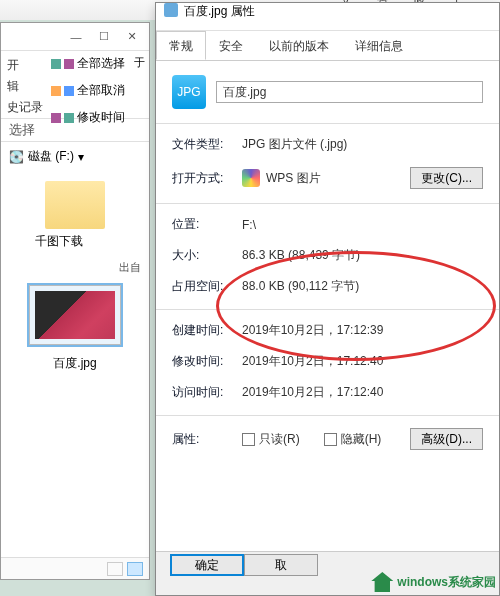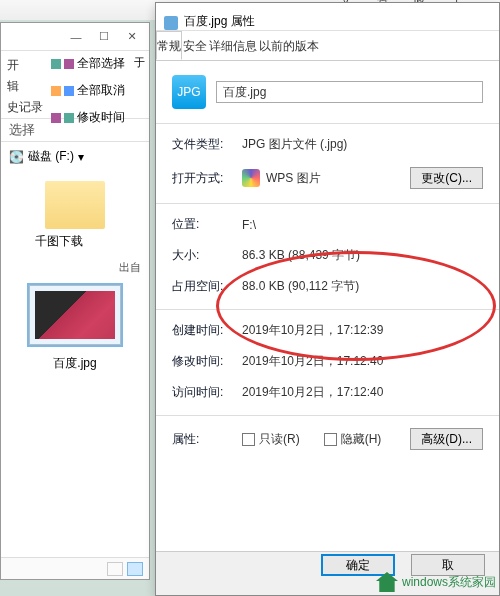--- a/index.html
+++ b/index.html
@@ -20,41 +20,41 @@
 .folder{width:80px;}
 .folder-icon{width:60px;height:48px;background:linear-gradient(#ffe9a8,#f7d77e);border-radius:2px;margin:0 auto 4px}
 .thumb{width:92px;height:60px;border:1px solid #bbb;display:flex;align-items:center;justify-content:center;position:relative;background:#fff}
 .thumb.sel{outline:2px solid #7ab8e8;background:#eaf4fc}
 .thumb-img{width:80px;height:48px;background:linear-gradient(135deg,#2a2a2a 40%,#b83050 40%,#d04060 70%,#c03858)}
 .statusbar{position:absolute;bottom:0;left:0;right:0;height:22px;border-top:1px solid #ddd;display:flex;align-items:center;justify-content:flex-end;gap:4px;padding:0 6px;background:#fafafa}
 .sbi{width:16px;height:14px;border:1px solid #ccc}
 .sbi.active{background:#cde8ff;border-color:#7ab8e8}
 
 .prop{position:absolute;top:2px;left:155px;width:345px;height:594px;background:#f0f0f0;border:1px solid #888;box-shadow:0 4px 10px rgba(0,0,0,.2)}
-.prop-title{height:28px;background:#fff;display:flex;align-items:flex-end;gap:6px;padding:0 8px;border-bottom:1px solid #e0e0e0}
+.prop-title{height:28px;background:#fff;display:flex;align-items:flex-start;gap:6px;padding:0 8px;border-bottom:1px solid #e0e0e0}
 .pt-icon{width:14px;height:14px;background:#6ad;border-radius:2px}
 .tabs{height:30px;display:flex;background:#fff;border-bottom:1px solid #ccc}
-.tab{padding:6px 0;font-size:12px;color:#333;border:1px solid transparent}
+.tab{padding:6px 12px;font-size:12px;color:#333;border:1px solid transparent}
 .tab.active{border:1px solid #ccc;border-bottom:1px solid #fff;background:#fff}
 .panel{background:#fff;margin:0;height:calc(100% - 58px - 44px);padding:14px 16px 14px;position:relative;overflow:hidden}
 .row{display:flex;align-items:center;margin-bottom:14px;font-size:12px;color:#333}
 .row .lab{width:70px;color:#0f172a}
 .hr{border-top:1px solid #ddd;margin:8px -16px 12px}
 .fname{flex:1;height:22px;border:1px solid #aaa;padding:0 6px;display:flex;align-items:center;background:#fff;margin-left:10px}
 .jpg-icon{width:34px;height:34px;background:linear-gradient(#4fc3f7,#039be5);border-radius:4px;display:flex;align-items:center;justify-content:center;color:#fff;font-size:8px}
 .wps{width:18px;height:18px;background:conic-gradient(#6a5acd,#ff6b6b,#ffd93d,#6bcf7f,#6a5acd);border-radius:3px;margin-right:6px}
 button.btn{height:22px;padding:0 10px;background:#e8e8e8;border:1px solid #999;font-size:12px}
 .chg{margin-left:auto}
 .oval{position:absolute;left:60px;top:190px;width:280px;height:110px;border:3px solid #d33;border-radius:50%/50%;pointer-events:none}
 .chk{width:13px;height:13px;border:1px solid #777;display:inline-block;margin-right:4px;vertical-align:middle;background:#fff}
-.btns{height:27px;display:flex;align-items:center;justify-content:flex-end;gap:16px;padding:0 14px;background:#f0f0f0;border-top:1px solid #ccc}
+.btns{height:27px;display:flex;align-items:center;gap:0;padding:0 14px;background:#f0f0f0;border-top:1px solid #ccc}
 .btns .btn{width:74px}
 .btn.primary{border:2px solid #0a84d6}
 
-.watermark{position:absolute;right:4px;bottom:4px;display:flex;align-items:center;gap:4px;font-size:13px;font-weight:normal;color:#2a8b4a}
+.watermark{position:absolute;right:4px;bottom:4px;display:flex;align-items:center;gap:4px;font-size:13px;font-weight:bold;color:#2a8b4a}
 .wmhouse{width:22px;height:20px;background:#2a8b4a;clip-path:polygon(50% 0,100% 45%,85% 45%,85% 100%,15% 100%,15% 45%,0 45%)}
 </style>
 </head>
 <body>
 
 <div class="bgmenu">
   <span>文件</span>
   <span>查看</span>
   <span>收藏</span>
   <span>工具</span>
@@ -116,22 +116,22 @@
 </div>
 
 <div class="prop">
   <div class="prop-title">
     <span class="pt-icon"></span>
     <span>百度.jpg 属性</span>
   </div>
   <div class="tabs">
     <div class="tab active">常规</div>
     <div class="tab">安全</div>
+    <div class="tab">以前的版本</div>
     <div class="tab">详细信息</div>
-    <div class="tab">以前的版本</div>
   </div>
   <div class="panel">
     <div class="row">
       <div class="jpg-icon">
           <span>JPG</span>
         </div>
       <div class="fname">
           <span>百度.jpg</span>
         </div>
     </div>

